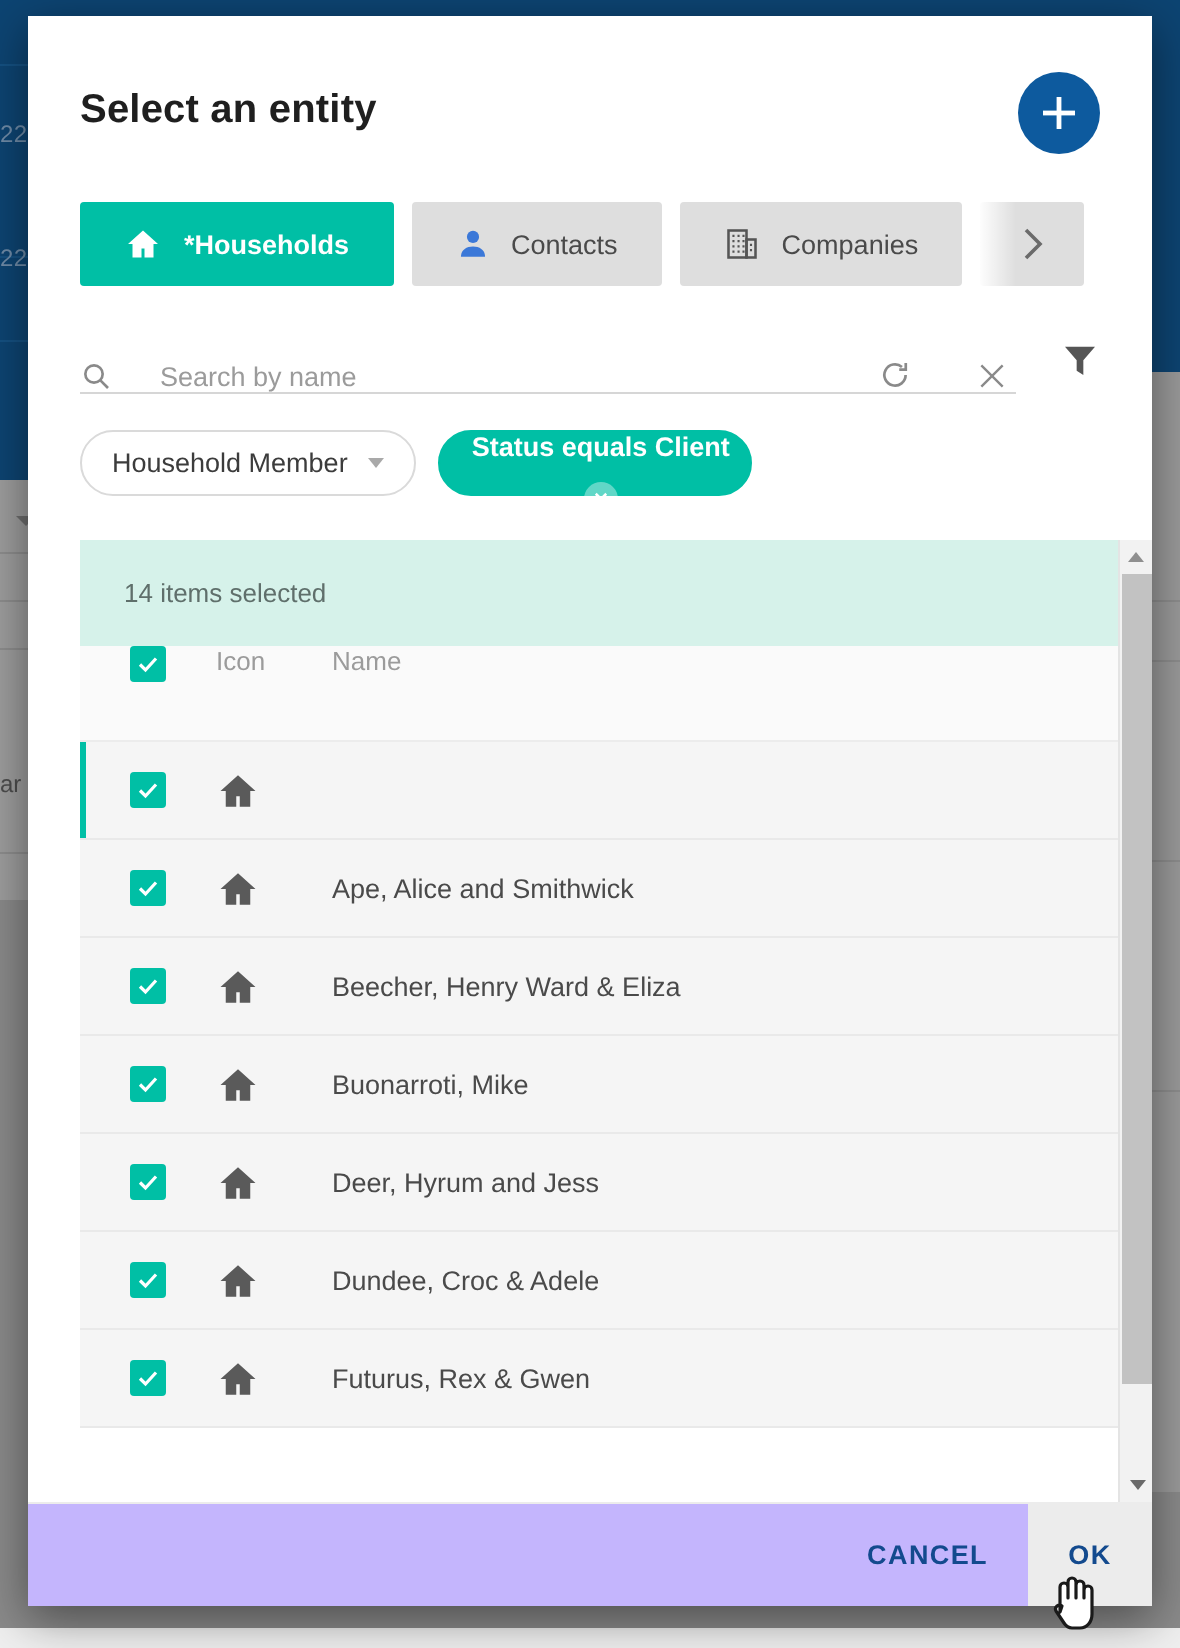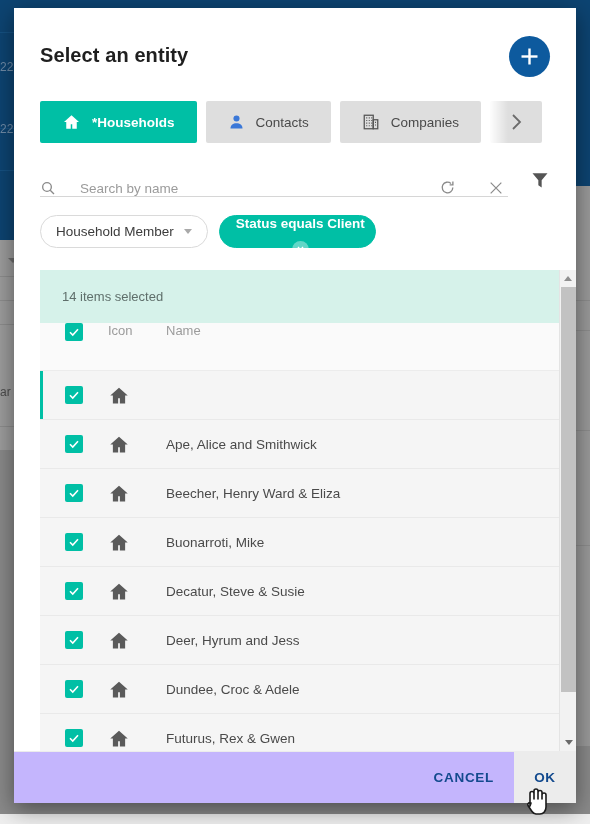--- a/index.html
+++ b/index.html
@@ -450,35 +450,20 @@
             </span>
           </div>
           <div class="c-icon">
             <svg width="22" height="21" viewBox="0 0 24 24" fill="#5a5a5a">
                 <path d="M12 3 2 12h3v9h6v-6h2v6h6v-9h3z"></path>
               </svg>
           </div>
           <div class="c-name">Buonarroti, Mike</div>
         </div>
 
-        <div class="row">
-          <div class="c-check">
-            <span class="cbx">
-              <svg width="12" height="12" viewBox="0 0 24 24" fill="none" stroke="#fff" stroke-width="3.2">
-                  <path d="M4 12.5 9.5 18 20 6.5"></path>
-                </svg>
-            </span>
-          </div>
-          <div class="c-icon">
-            <svg width="22" height="21" viewBox="0 0 24 24" fill="#5a5a5a">
-                <path d="M12 3 2 12h3v9h6v-6h2v6h6v-9h3z"></path>
-              </svg>
-          </div>
-          <div class="c-name">Decatur, Steve &amp; Susie</div>
-        </div>
 
         <div class="row">
           <div class="c-check">
             <span class="cbx">
               <svg width="12" height="12" viewBox="0 0 24 24" fill="none" stroke="#fff" stroke-width="3.2">
                   <path d="M4 12.5 9.5 18 20 6.5"></path>
                 </svg>
             </span>
           </div>
           <div class="c-icon">

